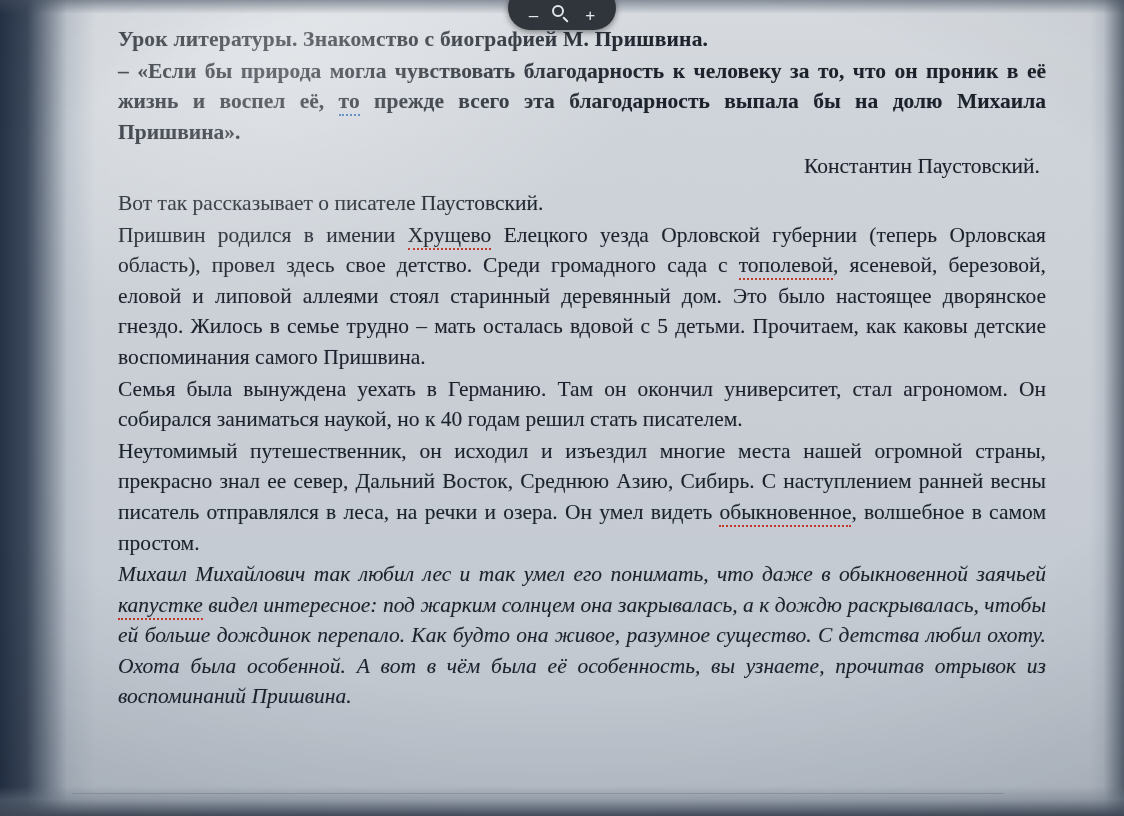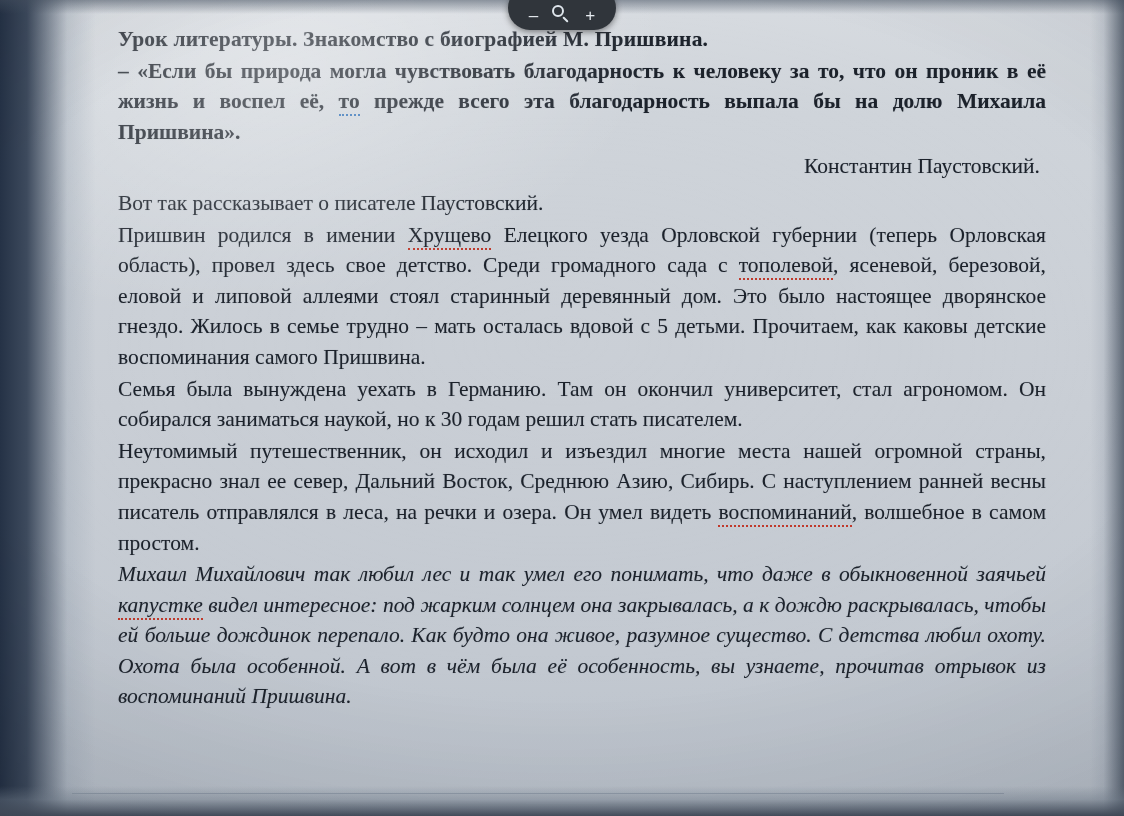--- a/index.html
+++ b/index.html
@@ -189,24 +189,24 @@
     </p>
 
     <p class="author">Константин Паустовский.</p>
 
     <p class="para">Вот так рассказывает о писателе Паустовский.</p>
 
     <p class="para">
       Пришвин родился в имении <span class="spell">Хрущево</span> Елецкого уезда Орловской губернии (теперь Орловская область), провел здесь свое детство. Среди громадного сада с <span class="spell">тополевой</span>, ясеневой, березовой, еловой и липовой аллеями стоял старинный деревянный дом. Это было настоящее дворянское гнездо. Жилось в семье трудно – мать осталась вдовой с 5 детьми. Прочитаем, как каковы детские воспоминания самого Пришвина.
     </p>
 
-    <p class="para">Семья была вынуждена уехать в Германию. Там он окончил университет, стал агрономом. Он собирался заниматься наукой, но к 30 годам решил стать писателем.</p>
+    <p class="para">Семья была вынуждена уехать в Германию. Там он окончил университет, стал агрономом. Он собирался заниматься наукой, но к 40 годам решил стать писателем.</p>
 
     <p class="para">
-      Неутомимый путешественник, он исходил и изъездил многие места нашей огромной страны, прекрасно знал ее север, Дальний Восток, Среднюю Азию, Сибирь. С наступлением ранней весны писатель отправлялся в леса, на речки и озера. Он умел видеть <span class="spell">воспоминаний</span>, волшебное в самом простом.
+      Неутомимый путешественник, он исходил и изъездил многие места нашей огромной страны, прекрасно знал ее север, Дальний Восток, Среднюю Азию, Сибирь. С наступлением ранней весны писатель отправлялся в леса, на речки и озера. Он умел видеть <span class="spell">обыкновенное</span>, волшебное в самом простом.
     </p>
 
     <p class="para blur-soft">
       Михаил Михайлович так любил лес и так умел его понимать, что даже в обыкновенной заячьей <span class="spell">капустке</span> видел интересное: под жарким солнцем она закрывалась, а к дождю раскрывалась, чтобы ей больше дождинок перепало. Как будто она живое, разумное существо. С детства любил охоту. Охота была особенной. А вот в чём была её особенность, вы узнаете, прочитав отрывок из воспоминаний Пришвина.
     </p>
   </div>
 
   <div id="page-line"></div>
 
   <div id="glare"></div>

